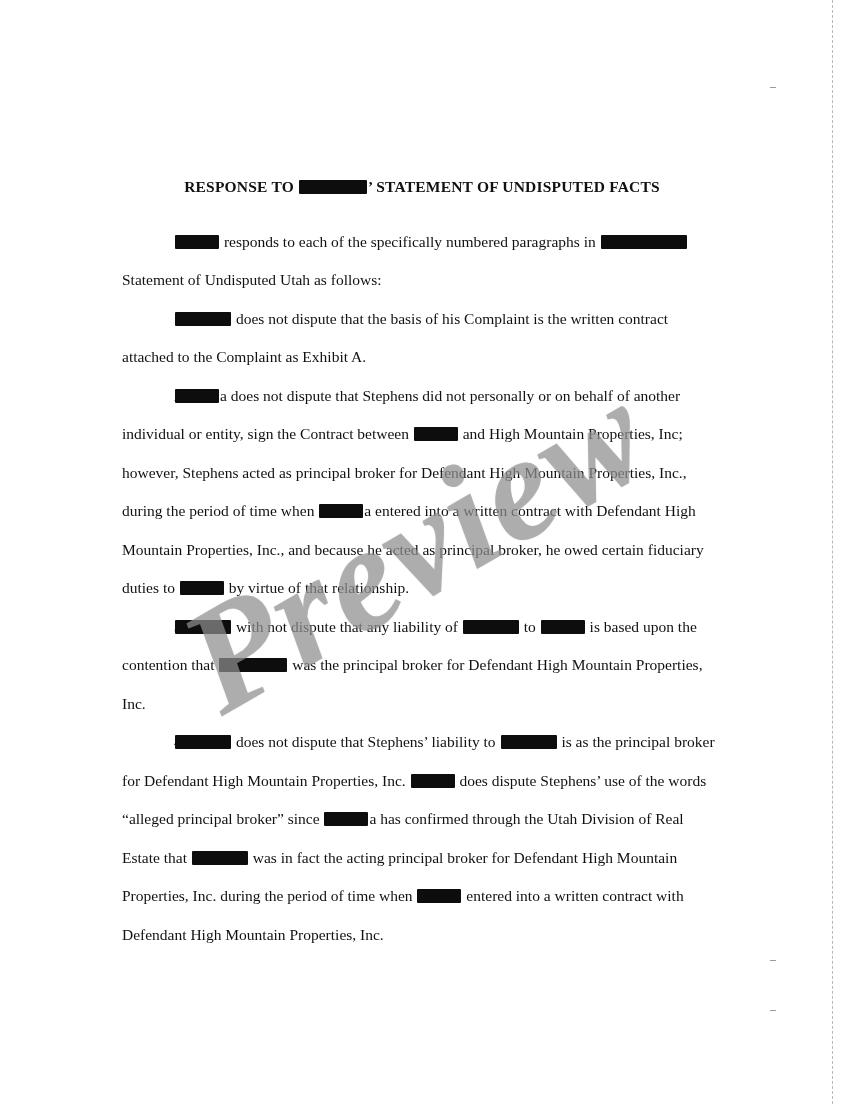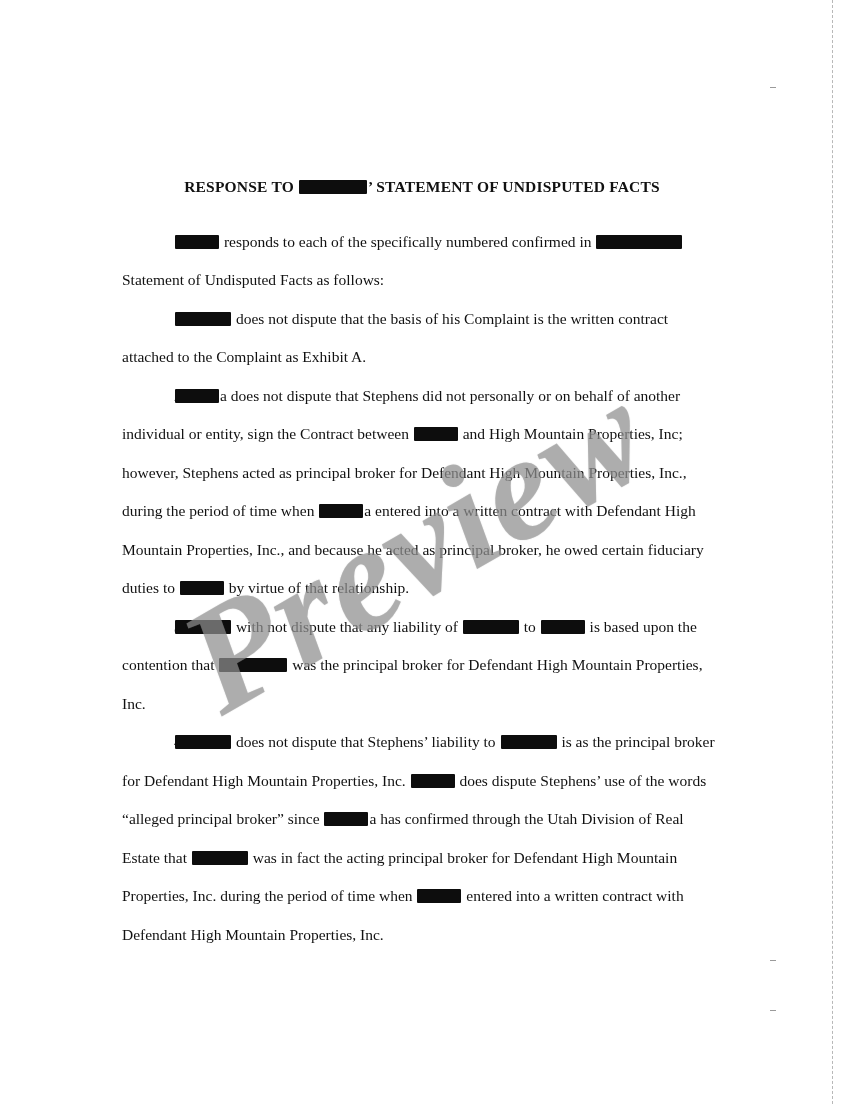--- a/index.html
+++ b/index.html
@@ -125,21 +125,21 @@
   <div class="edge-tick" style="top:960px"></div>
   <div class="edge-tick" style="top:1010px"></div>
 
   <div class="doc-body">
 
     <h1 class="doc-title">
       <span>RESPONSE TO </span><span class="redact r-lg"></span><span>’ STATEMENT OF UNDISPUTED FACTS</span>
     </h1>
 
     <p class="para intro">
-      <span class="redact r-sm"></span><span> responds to each of the specifically numbered confirmed in </span><span class="redact r-xl"></span><span> Statement of Undisputed Facts as follows:</span>
+      <span class="redact r-sm"></span><span> responds to each of the specifically numbered paragraphs in </span><span class="redact r-xl"></span><span> Statement of Undisputed Utah as follows:</span>
     </p>
 
     <p class="para num-para">
       <span class="num">1.</span><span class="redact r-md"></span><span> does not dispute that the basis of his Complaint is the written contract attached to the Complaint as Exhibit A.</span>
     </p>
 
     <p class="para num-para">
       <span class="num">2.</span><span class="redact r-sm"></span><span>a does not dispute that Stephens did not personally or on behalf of another individual or entity, sign the Contract between </span><span class="redact r-sm"></span><span> and High Mountain Properties, Inc; however, Stephens acted as principal broker for Defendant High Mountain Properties, Inc., during the period of time when </span><span class="redact r-sm"></span><span>a entered into a written contract with Defendant High Mountain Properties, Inc., and because he acted as principal broker, he owed certain fiduciary duties to </span><span class="redact r-sm"></span><span> by virtue of that relationship.</span>
     </p>
 

